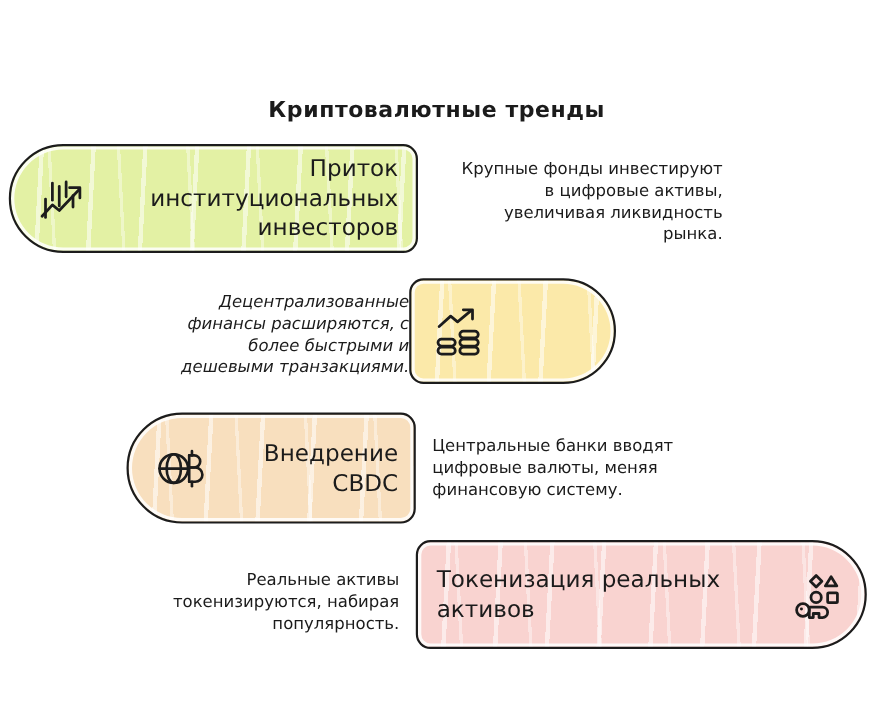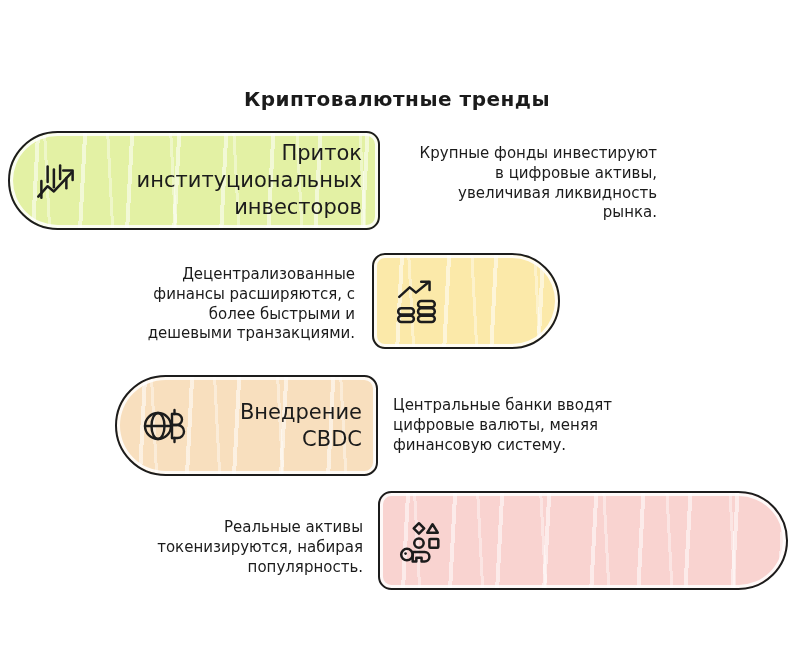--- a/index.html
+++ b/index.html
@@ -50,21 +50,21 @@
   .ic{stroke:#1c1c1c;stroke-width:2.4;fill:none;stroke-linecap:round;stroke-linejoin:round;}
 
   
   .desc{
     position:absolute;
     font-size:15px;line-height:1.32;
     white-space:pre-line;
   }
   .desc-right{text-align:right;}
   .desc-1{left:395px;top:144px;width:262px;text-align:right;}
-  .desc-2{left:110px;top:265px;width:245px;}
+  .desc-2{left:127px;top:265px;width:245px;font-style:italic;}
   .desc-3{left:393px;top:396px;width:262px;}
   .desc-4{left:138px;top:518px;width:225px;}
 </style>
 </head>
 <body>
 
 <div class="canvas">
 
   <h1 class="page-title">Криптовалютные тренды</h1>
 
@@ -122,20 +122,21 @@
     <div class="pill-title">Внедрение CBDC</div>
   </div>
   <div class="desc desc-3">Центральные банки вводят
 цифровые валюты, меняя
 финансовую систему.</div>
 
   <div class="desc desc-4 desc-right">Реальные активы
 токенизируются, набирая
 популярность.</div>
   <div class="pill pill-4 pill-round-right" style="background-color: rgb(249, 211, 208);">
+    <div class="pill-title">Токенизация реальных активов</div>
     <span class="trend-icon">
       <svg width="46" height="46" viewBox="0 0 44 44" class="ic">
         <path d="M21,5 l5,5 -5,5 -5,-5 Z"></path>
         <path d="M34,6 l5,8 h-10 Z"></path>
         <circle cx="21" cy="24" r="4.5"></circle>
         <rect x="31" y="20" width="8.5" height="8.5" rx="1"></rect>
         <circle cx="9.5" cy="35" r="5.5"></circle>
         <circle cx="8.2" cy="34" r="1.3" fill="#1c1c1c" stroke="none"></circle>
         <path d="M15,32.5 h11.5 a4.5,4.5 0 0 1 0,9 h-3 v-3.5 h-5 v3.5 h-3.5 Z"></path>
       </svg>

